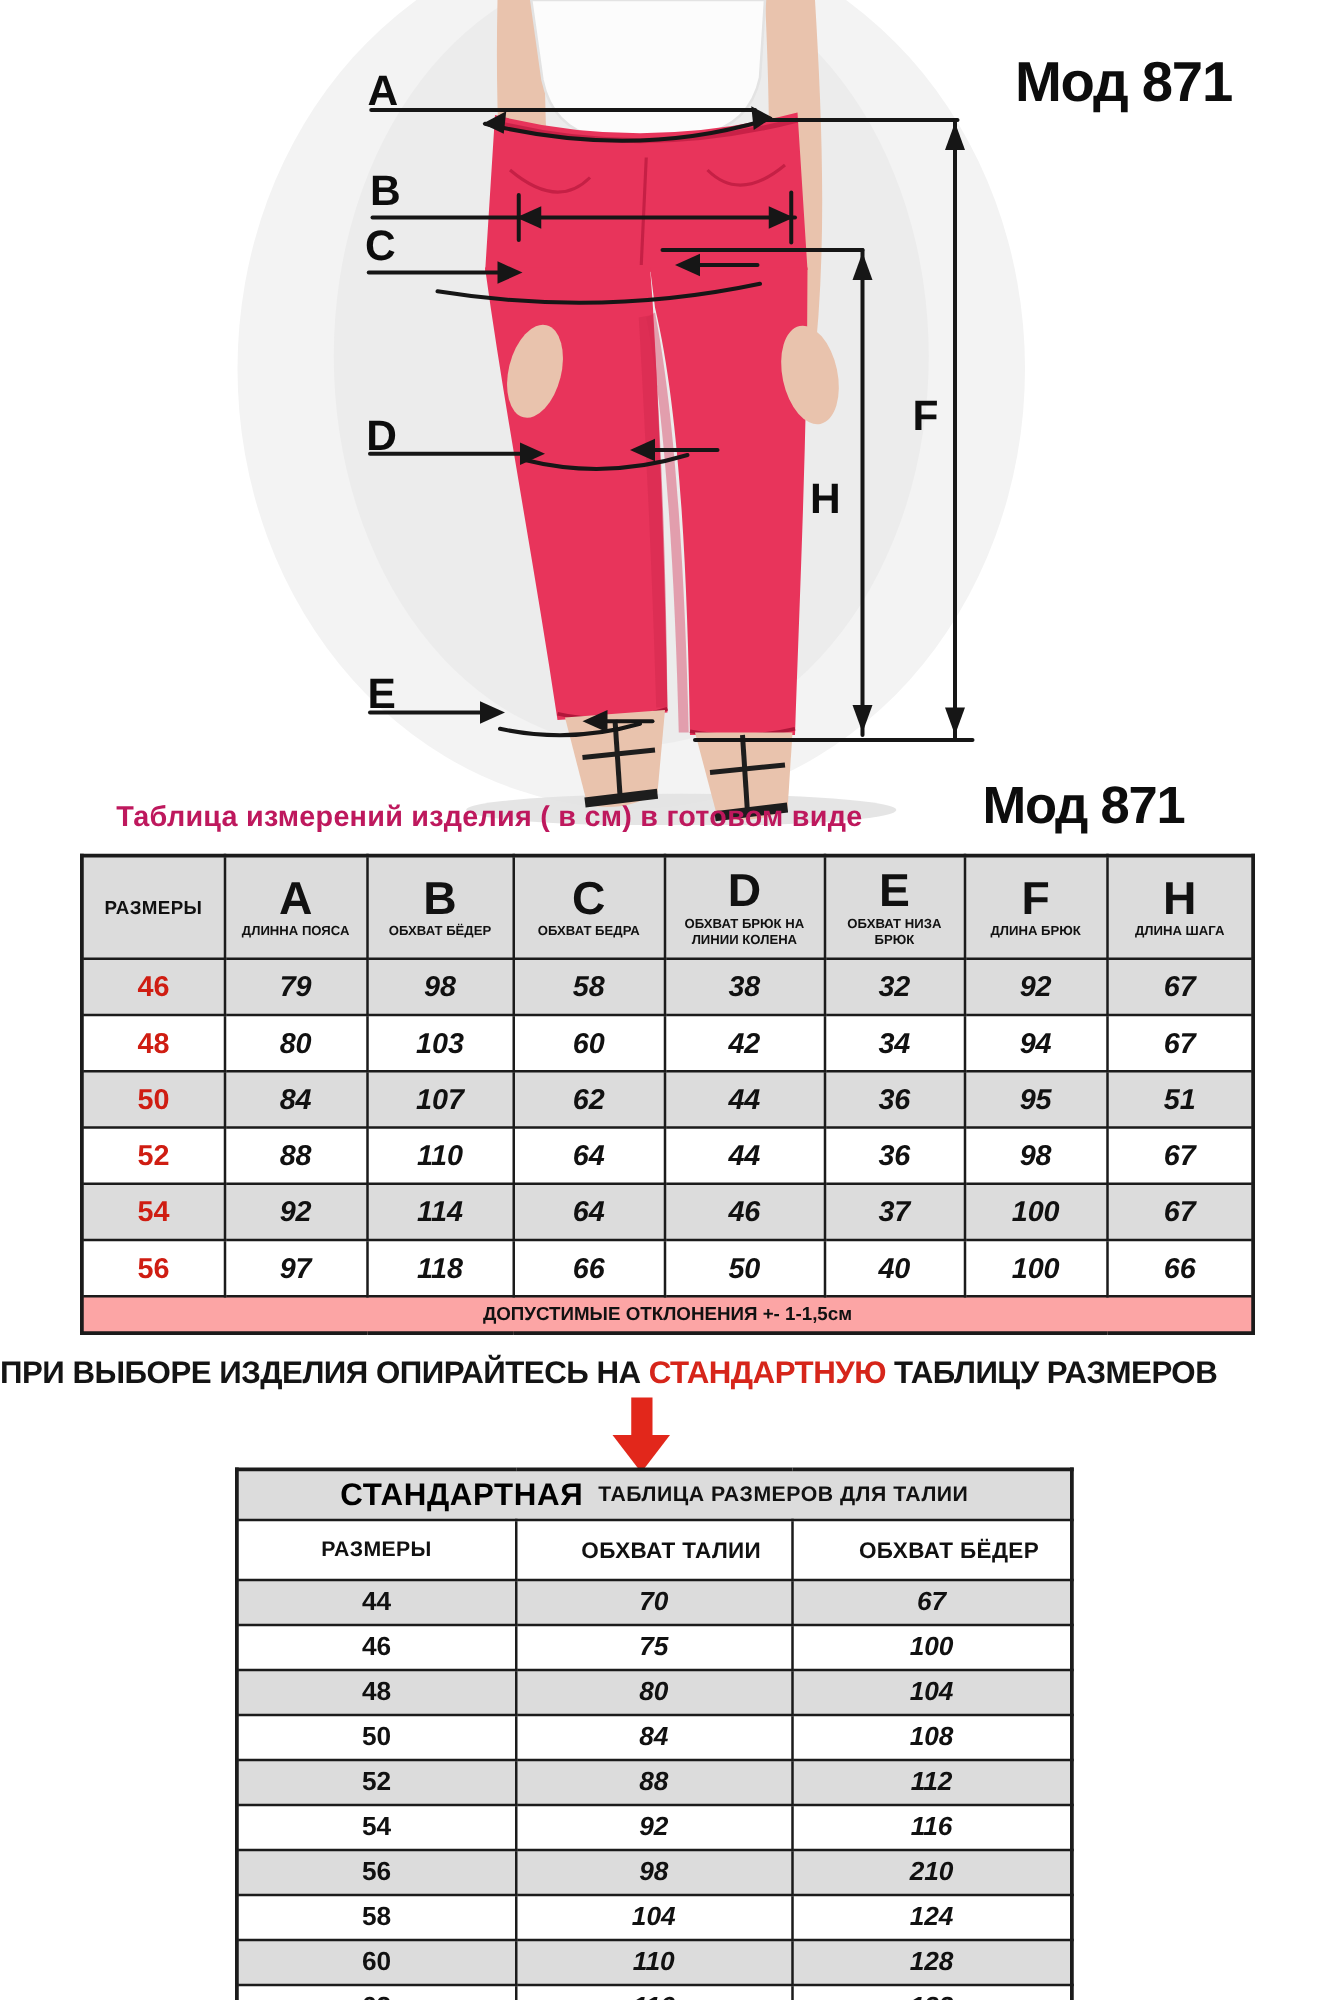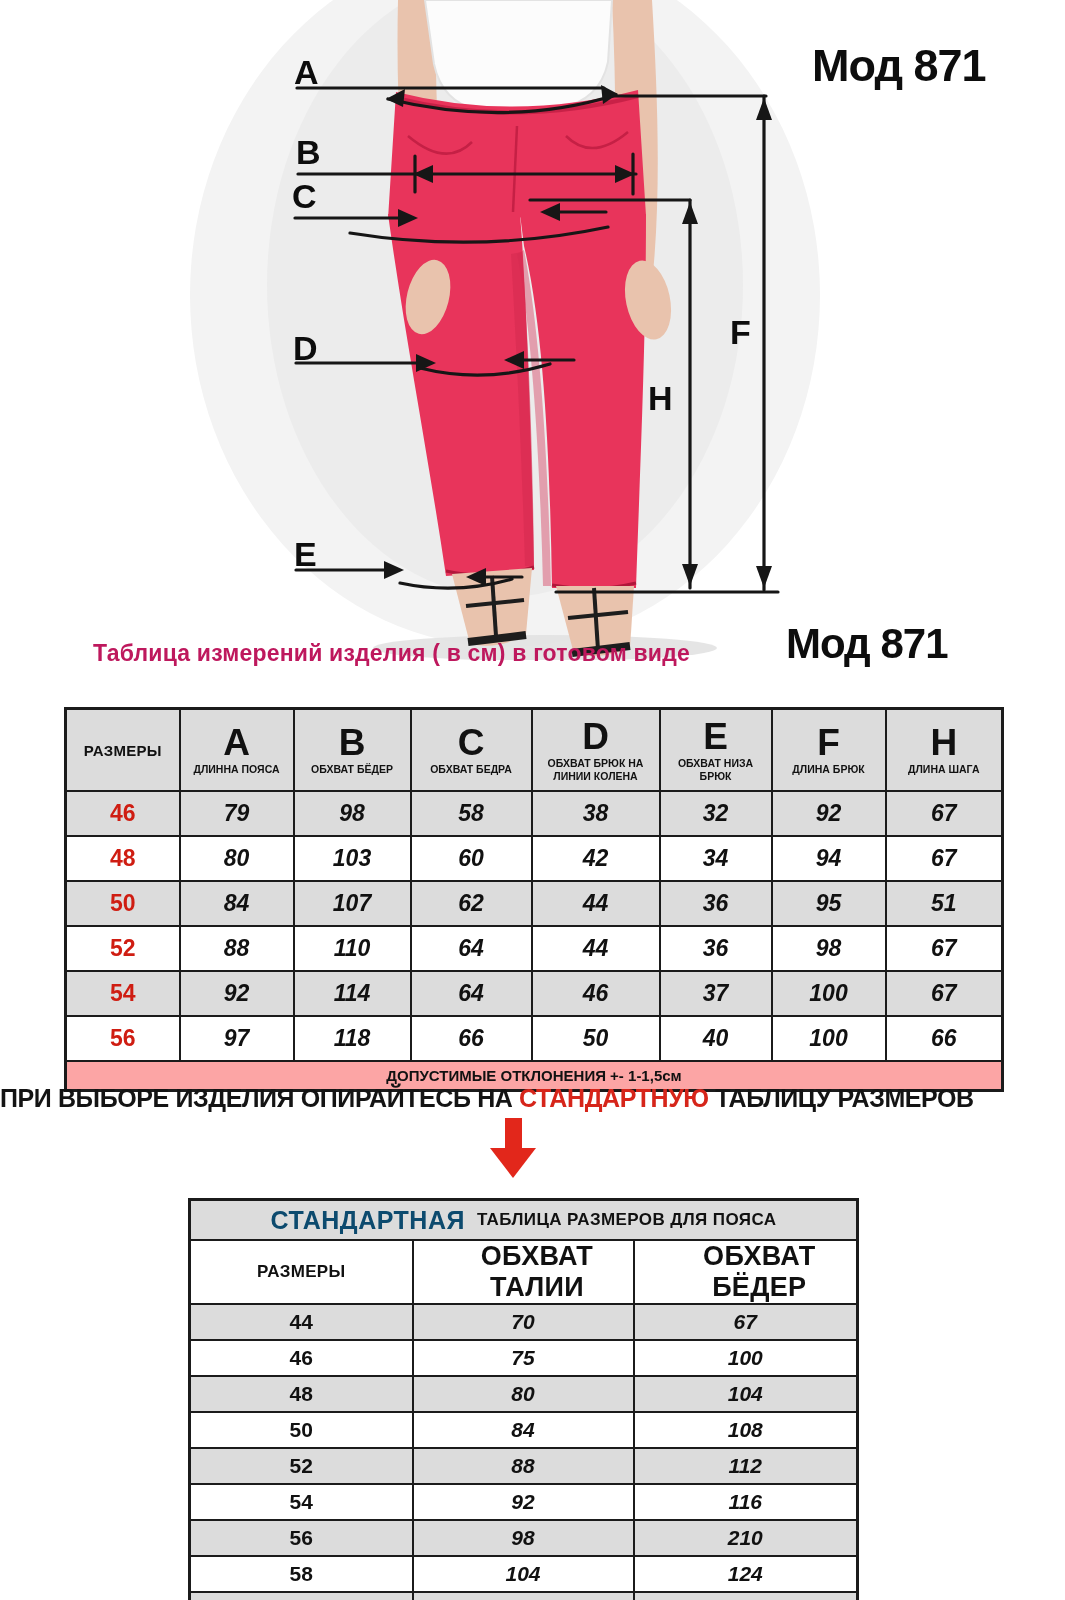--- a/index.html
+++ b/index.html
@@ -3,21 +3,21 @@
 <meta charset="utf-8">
 <style>
   html,body{margin:0;padding:0;background:#fff;}
   .page{position:relative;width:1065px;height:1600px;background:#fff;overflow:hidden;
         font-family:"Liberation Sans",sans-serif;color:#111;}
   .figure-svg{position:absolute;left:0;top:0;}
   .mod-top{position:absolute;top:40px;left:812px;font-size:45px;font-weight:bold;letter-spacing:-1px;color:#0d0d0d;}
   .t1-caption{position:absolute;top:640px;left:93px;font-size:23px;font-weight:600;letter-spacing:.2px;color:#be185d;}
   .t1-mod{position:absolute;top:620px;left:786px;font-size:42px;font-weight:bold;letter-spacing:-1px;color:#0d0d0d;}
 
-  table{border-collapse:collapse;position:absolute;table-layout:fixed;margin-top:24px;}
+  table{border-collapse:collapse;position:absolute;table-layout:fixed;}
   td{border:2px solid #1b1b1b;text-align:center;vertical-align:middle;padding:0;}
 
   
   .t1{left:64px;top:683px;width:937px;border:3px solid #1b1b1b;}
   .t1 .head td{background:#dcdcdc;height:80px;}
   .t1 .sizes-h{font-size:15px;font-weight:bold;letter-spacing:.3px;}
   .t1 .letter{font-size:37px;font-weight:bold;line-height:1;}
   .t1 .colname{font-size:10.5px;font-weight:bold;line-height:1.2;padding:2px 3px 0 3px;}
   .t1 .r td{height:43px;font-size:23px;font-weight:bold;font-style:italic;}
   .t1 .r .size{color:#cf1d12;font-style:normal;}
@@ -29,25 +29,25 @@
           font-size:25px;font-weight:bold;letter-spacing:-.4px;color:#141414;white-space:nowrap;}
   .advice .red{color:#d6251a;}
   .down-arrow{position:absolute;left:490px;top:1118px;width:46px;height:60px;}
   .down-arrow .stem{width:17px;height:30px;background:#e2271b;margin:0 auto;}
   .down-arrow .head{width:0;height:0;margin:0 auto;
        border-left:23px solid transparent;border-right:23px solid transparent;border-top:30px solid #e2271b;}
 
   
   .t2{left:188px;top:1174px;width:668px;border:3px solid #1b1b1b;}
   .t2 .title td{height:38px;background:#dcdcdc;}
-  .t2 .title-red{color:#0c4a6e;font-size:25px;font-weight:bold;letter-spacing:.5px;vertical-align:middle;}
+  .t2 .title-red{color:#000000;font-size:25px;font-weight:bold;letter-spacing:.5px;vertical-align:middle;}
   .t2 .title-rest{font-size:17px;font-weight:bold;letter-spacing:.4px;margin-left:12px;vertical-align:middle;}
   .t2 .head2 td{height:46px;background:#fff;}
   .t2 .h-sizes{font-size:17px;font-weight:bold;letter-spacing:.3px;}
-  .t2 .h-col{font-size:27px;font-weight:bold;letter-spacing:.3px;padding-left:28px;}
+  .t2 .h-col{font-size:18px;font-weight:bold;letter-spacing:.3px;padding-left:28px;}
   .t2 .r td{height:34px;font-size:21px;font-weight:bold;}
   .t2 .r .val{font-style:italic;}
   .t2 .alt td{background:#dcdcdc;}
 
   svg text{font-family:"Liberation Sans",sans-serif;font-weight:bold;fill:#0d0d0d;}
 </style>
 </head>
 <body>
 
 <div class="page">
@@ -270,21 +270,21 @@
 
   <table class="t2">
     <colgroup>
         <col style="width:223px">
         <col style="width:221px">
         <col style="width:224px">
       </colgroup>
     <tbody>
         <tr class="title">
       <td colspan="3">
-        <span class="title-red">СТАНДАРТНАЯ</span><span class="title-rest">ТАБЛИЦА РАЗМЕРОВ ДЛЯ ПОЯСА</span>
+        <span class="title-red">СТАНДАРТНАЯ</span><span class="title-rest">ТАБЛИЦА РАЗМЕРОВ ДЛЯ ТАЛИИ</span>
       </td>
     </tr>
     <tr class="head2">
       <td class="h-sizes">РАЗМЕРЫ</td>
       <td class="h-col">ОБХВАТ ТАЛИИ</td>
       <td class="h-col">ОБХВАТ БЁДЕР</td>
     </tr>
     <tr class="r alt">
           <td>44</td>
           <td class="val">70</td>

